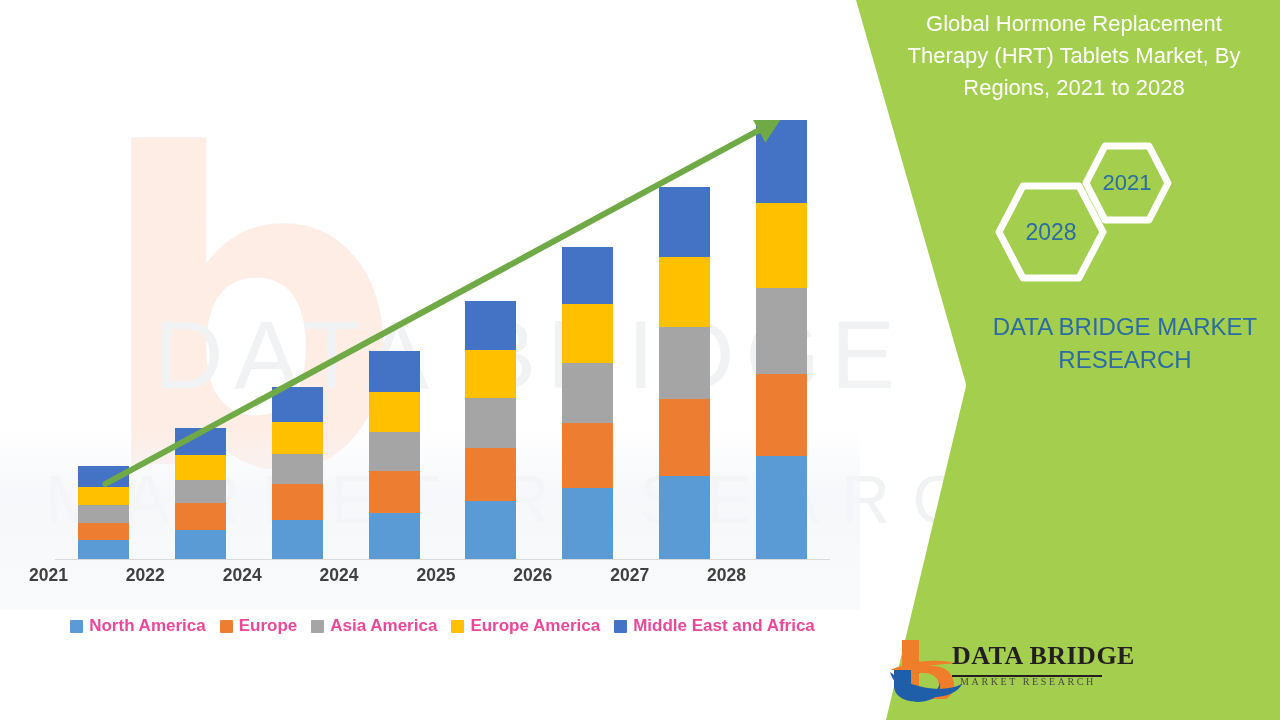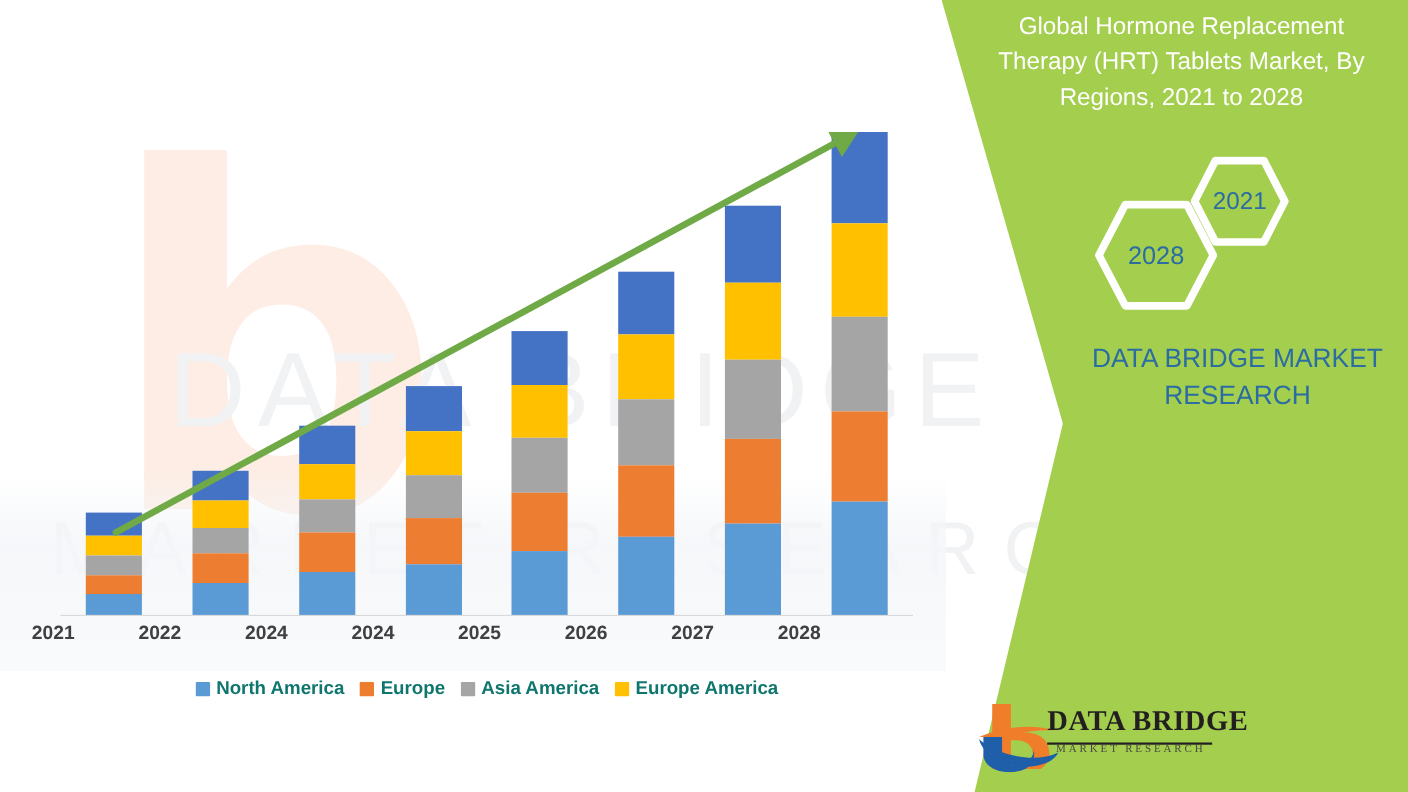--- a/index.html
+++ b/index.html
@@ -63,21 +63,21 @@
   
   .trend { position:absolute; left:55px; top:120px; width:790px; height:450px; pointer-events:none; }
 
   
   .legend {
     position:absolute; left:55px; top:616px; width:775px;
     display:flex; justify-content:center; align-items:center; gap:14px;
   }
   .lg-item { display:flex; align-items:center; gap:6px; }
   .lg-swatch { width:13px; height:13px; border-radius:1px; }
-  .lg-label { color:#0f766e; font-size:17px; font-weight:700; white-space:nowrap; }
+  .lg-label { color:#ec4899; font-size:17px; font-weight:700; white-space:nowrap; }
 
   
   .green-panel {
     position:absolute; left:820px; top:0; width:460px; height:720px;
     background:#a3ce4e;
     clip-path:polygon(36px 0, 460px 0, 460px 720px, 66px 720px, 146px 386px, 146px 384px);
   }
   .panel-title {
     position:absolute; left:884px; top:8px; width:380px;
     text-align:center; color:#ffffff;
@@ -231,20 +231,24 @@
         <span class="lg-label">Europe</span>
       </div>
       <div class="lg-item">
         <span class="lg-swatch" style="background: rgb(165, 165, 165);"></span>
         <span class="lg-label">Asia America</span>
       </div>
       <div class="lg-item">
         <span class="lg-swatch" style="background: rgb(255, 192, 0);"></span>
         <span class="lg-label">Europe America</span>
       </div>
+      <div class="lg-item">
+        <span class="lg-swatch" style="background: rgb(68, 114, 196);"></span>
+        <span class="lg-label">Middle East and Africa</span>
+      </div>
     </div>
 
   <div class="green-panel"></div>
 
   <div class="panel-title">Global Hormone Replacement Therapy (HRT) Tablets Market, By Regions, 2021 to 2028</div>
 
   <div class="hex" id="hex2028">
     <svg class="hex-ring" viewBox="0 0 112 100">
       <polygon points="28,4 84,4 108,50 84,96 28,96 4,50" fill="none" stroke="#ffffff" stroke-width="7" stroke-linejoin="round"></polygon>
     </svg>

